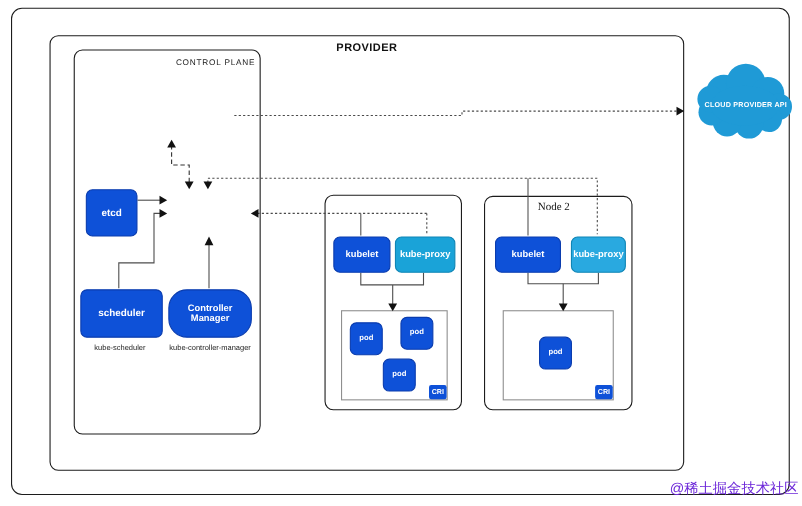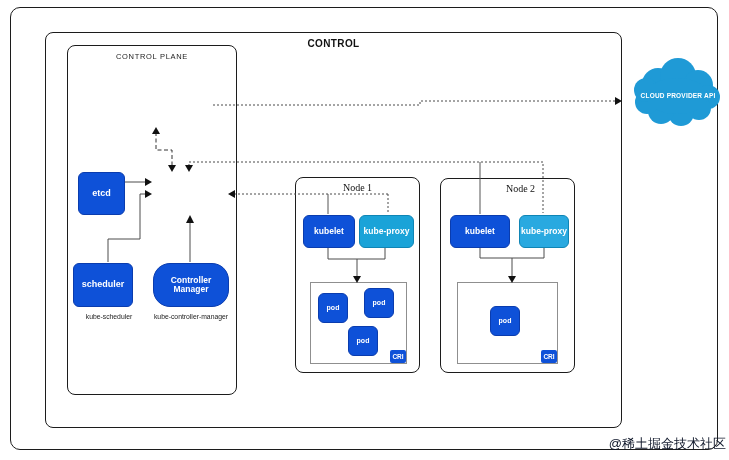--- a/index.html
+++ b/index.html
@@ -2,55 +2,54 @@
 <html><head>
 <meta charset="utf-8">
 <style>
   html,body{margin:0;padding:0;background:#fff;}
   #stage{position:relative;width:729px;height:460px;background:#ffffff;overflow:hidden;
          font-family:"Liberation Sans",sans-serif;}
   .frame{position:absolute;border:1.5px solid #1c1c1c;background:transparent;box-sizing:border-box;}
   .r10{border-radius:10px;} .r8{border-radius:8px;}
   .title{position:absolute;text-align:center;color:#111;}
   .cluster-title{font-weight:bold;font-size:10px;letter-spacing:.4px;}
-  .cp-title{font-size:7.5px;letter-spacing:.7px;color:#222;}
+  .cp-title{font-size:7.5px;letter-spacing:.7px;color:#222;margin-left:44px;}
   .node-title{font-family:"Liberation Serif",serif;font-size:10px;}
   .comp{position:absolute;display:flex;align-items:center;justify-content:center;
         color:#fff;font-weight:bold;text-align:center;border-radius:6px;box-sizing:border-box;
         z-index:3;line-height:1.1;}
   .blue{background:#0e51d8;border:1px solid #0a3cae;}
   .lblue{background:#29a9e0;border:1px solid #0f85b5;}
   .cyan{background:#1aa3d8;border:1px solid #0f85b5;}
   .caption{position:absolute;text-align:center;font-size:6.8px;color:#222;z-index:3;}
   .cri-box{position:absolute;border:1.5px solid #8f8f8f;background:#fff;box-sizing:border-box;z-index:2;}
   .pod{width:30px;height:30px;font-size:7px;}
   .badge{position:absolute;background:#0e51d8;color:#fff;font-weight:bold;font-size:6.5px;
          display:flex;align-items:center;justify-content:center;border-radius:2px;z-index:4;}
   #wires{position:absolute;left:0;top:0;z-index:2;pointer-events:none;}
   .cloud-label{position:absolute;color:#fff;font-weight:bold;font-size:6.5px;text-align:center;
                letter-spacing:.2px;z-index:3;}
-  .watermark{position:absolute;right:3px;top:435px;font-size:13px;color:#0f172a;z-index:5;}
+  .watermark{position:absolute;right:3px;top:435px;font-size:13px;color:#6d28d9;z-index:5;}
 </style>
 </head>
 <body>
 
 <div id="stage">
 
   <div class="frame r10" style="left:10px;top:7px;width:708px;height:443px;"></div>
   <div class="frame r8" style="left:45px;top:32px;width:577px;height:396px;"></div>
-  <div class="title cluster-title" style="left:45px;top:38px;width:577px;">CONTROL</div>
+  <div class="title cluster-title" style="left:45px;top:38px;width:577px;">PROVIDER</div>
 
   <div class="frame r8" style="left:67px;top:45px;width:170px;height:350px;"></div>
   <div class="title cp-title" style="left:67px;top:52px;width:170px;">CONTROL PLANE</div>
 
   <div class="frame r8" style="left:295px;top:177px;width:125px;height:196px;"></div>
-  <div class="title node-title" style="left:295px;top:182px;width:125px;">Node 1</div>
 
   <div class="frame r8" style="left:440px;top:178px;width:135px;height:195px;"></div>
-  <div class="title node-title" style="left:440px;top:183px;width:161px;">Node 2</div>
+  <div class="title node-title" style="left:423px;top:183px;width:161px;">Node 2</div>
 
   <div class="cri-box" style="left:310px;top:282px;width:97px;height:82px;"></div>
   <div class="cri-box" style="left:457px;top:282px;width:101px;height:82px;"></div>
 
   <svg id="wires" width="729" height="460" viewBox="0 0 729 460">
 
     <g fill="#1f9ad6">
       <circle cx="658" cy="84" r="16"></circle>
       <circle cx="678" cy="76" r="18"></circle>
       <circle cx="698" cy="85" r="15"></circle>
@@ -103,21 +102,21 @@
     <polygon points="353,276 361,276 357,283" fill="#111"></polygon>
 
     <g stroke="#4d4d4d" fill="none">
       <path d="M480,248 L480,258 L544,258 L544,248"></path>
       <path d="M512,258 L512,277"></path>
     </g>
     <polygon points="508,276 516,276 512,283" fill="#111"></polygon>
   </svg>
 
   <div class="comp blue" style="left:78px;top:172px;width:47px;height:43px;font-size:9px;text-align:right;">etcd</div>
-  <div class="comp blue" style="left:73px;top:263px;width:60px;height:44px;font-size:9px;">scheduler</div>
+  <div class="comp blue" style="left:73px;top:263px;width:75px;height:44px;font-size:9px;">scheduler</div>
   <div class="comp blue" style="left:153px;top:263px;width:76px;height:44px;font-size:8.5px;border-radius:17px;">Controller Manager</div>
   <div class="caption" style="left:60px;top:313px;width:98px;">kube-scheduler</div>
   <div class="caption" style="left:140px;top:313px;width:102px;">kube-controller-manager</div>
 
   <div class="comp blue" style="left:303px;top:215px;width:52px;height:33px;font-size:8.5px;">kubelet</div>
   <div class="comp cyan" style="left:359px;top:215px;width:55px;height:33px;font-size:8.5px;">kube-proxy</div>
   <div class="comp blue pod" style="left:318px;top:293px;">pod</div>
   <div class="comp blue pod" style="left:364px;top:288px;">pod</div>
   <div class="comp blue pod" style="left:348px;top:326px;">pod</div>
   <div class="badge" style="left:390px;top:350px;width:16px;height:13px;">CRI</div>

